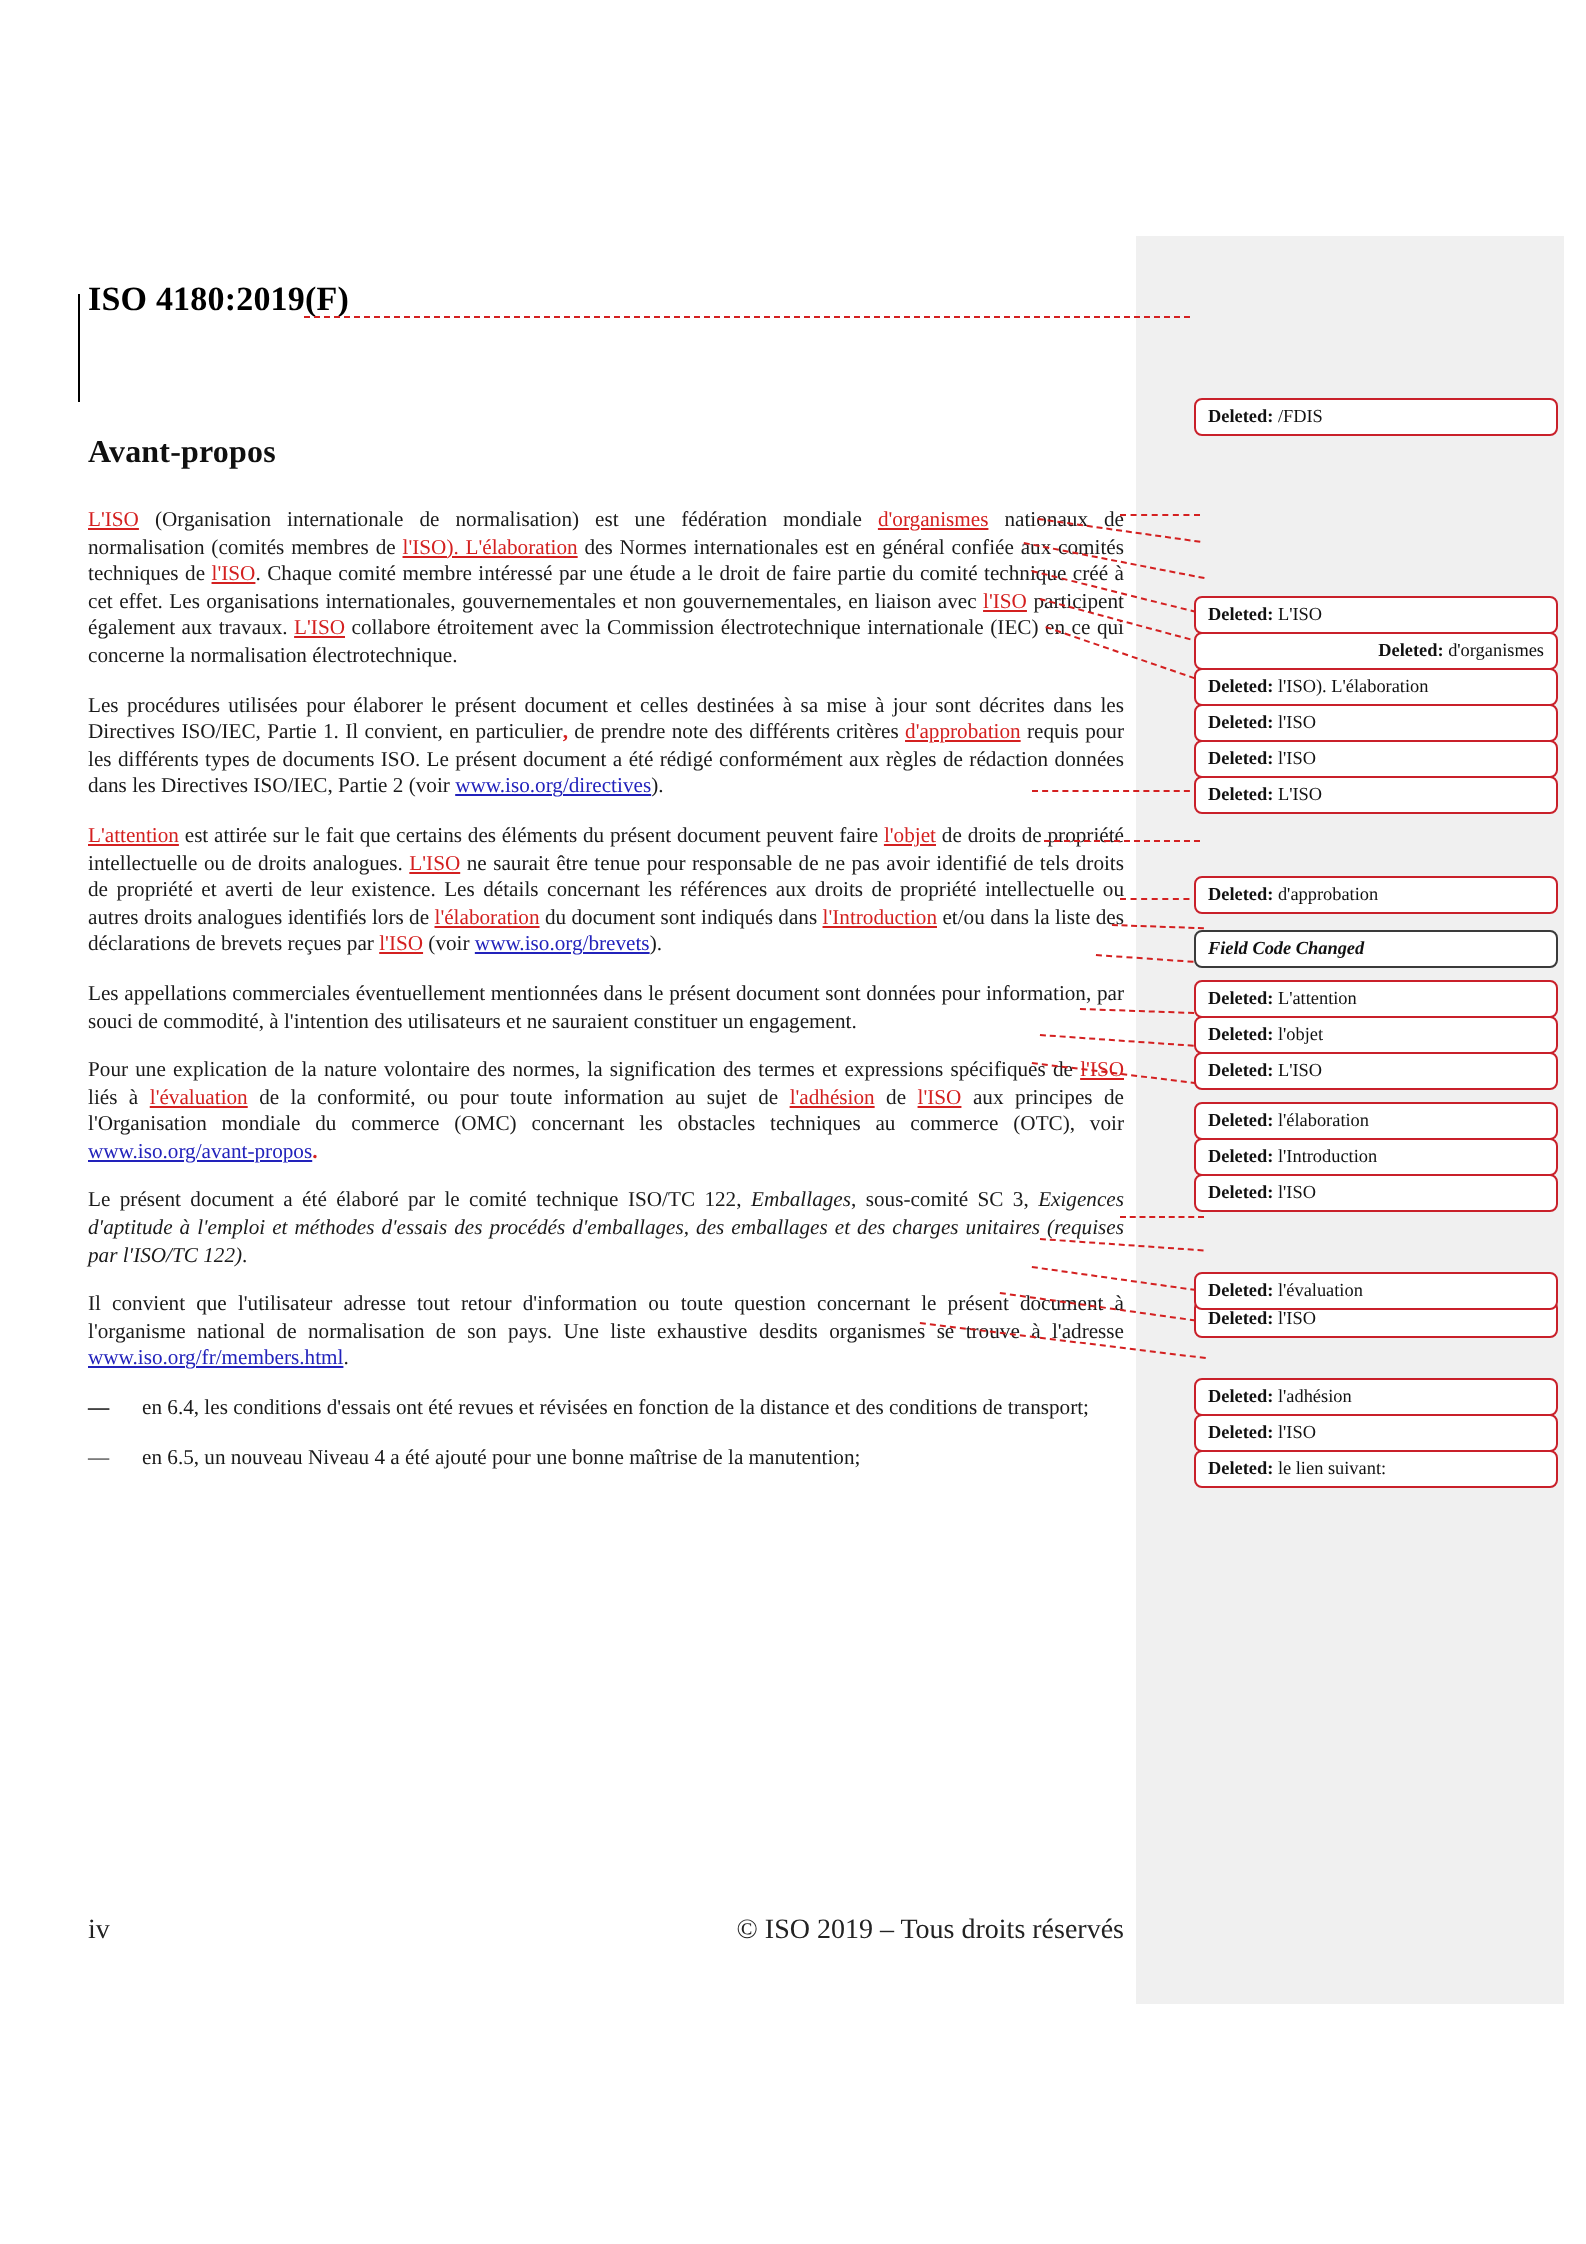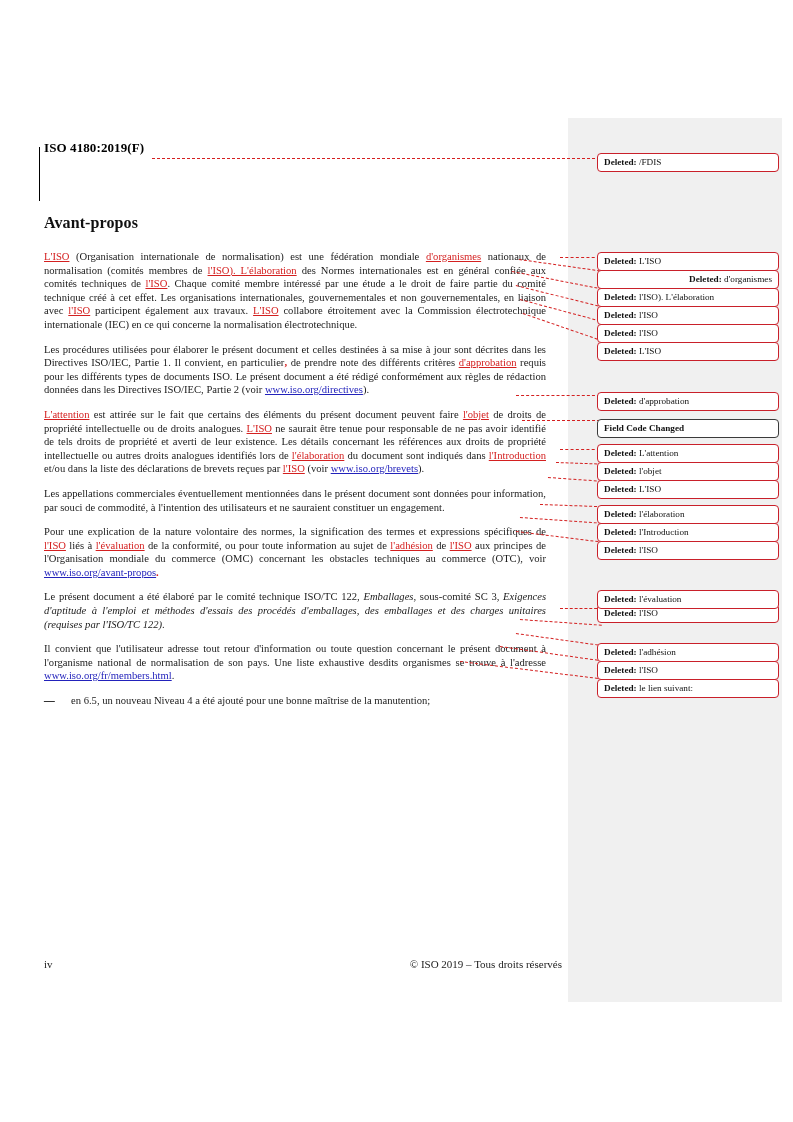--- a/index.html
+++ b/index.html
@@ -37,21 +37,21 @@
 
   
   #content {
     position: absolute;
     left: 44px;
     top: 140px;
     width: 518px;
   }
 
   .runhead {
-    font-size: 13px;
+    font-size: 17px;
     font-weight: bold;
     letter-spacing: 0.1px;
     color: #000;
     margin: 0 0 6px 0;
     position: relative;
   }
 
   
   #change-bar {
     position: absolute;
@@ -67,21 +67,21 @@
     font-weight: bold;
     margin: 58px 0 18px 0;
     letter-spacing: .1px;
     color: #101010;
   }
 
   p.para {
     font-size: 10.6px;
     line-height: 13.6px;
     text-align: justify;
-    margin: 0 16px 11px 0;
+    margin: 0 0 11px 0;
     color: #1a1a1a;
     hyphens: none;
   }
   p.para:last-child { margin-bottom: 0; }
 
   .it { font-style: italic; }
 
   
   .ins {
     color: #d42020;
@@ -123,41 +123,42 @@
     left: 0;
     top: 0;
   }
 
   
   #footer {
     position: absolute;
     left: 44px;
     top: 958px;
     width: 518px;
-    font-size: 11px;
+    font-size: 14px;
     color: #222;
   }
   #footer .pg { float: left; }
   #footer .cr { float: right; }
 
   
   .balloon {
     position: absolute;
     left: 597px;
     width: 182px;
     box-sizing: border-box;
     background: #ffffff;
     border: 1.3px solid #c9202a;
     border-radius: 4px;
     padding: 2.5px 6px 3px 6px;
     font-size: 9.2px;
     line-height: 11px;
     color: #111;
     white-space: nowrap;
     overflow: hidden;
+    margin-top: 46px;
   }
   .balloon.neutral { border-color: #3a3a3a; }
   .balloon b { font-weight: bold; }
 
   
   .balloon::before {
     content: "";
     position: absolute;
     left: -7px;
     top: 50%;
@@ -191,21 +192,21 @@
 
     <p class="para"><span>Pour une explication de la nature volontaire des normes, la signification des termes et expressions spécifiques de </span><span class="ins">l'ISO</span><span> liés à </span><span class="ins">l'évaluation</span><span> de la conformité, ou pour toute information au sujet de </span><span class="ins">l'adhésion</span><span> de </span><span class="ins">l'ISO</span><span> aux principes de l'Organisation mondiale du commerce (OMC) concernant les obstacles techniques au commerce (OTC), voir </span><a class="link" href="#">www.iso.org/avant-propos</a><span class="tick">.</span></p>
 
     <p class="para"><span>Le présent document a été élaboré par le comité technique ISO/TC 122, </span><span class="it">Emballages</span><span>, sous-comité SC 3, </span><span class="it">Exigences d'aptitude à l'emploi et méthodes d'essais des procédés d'emballages, des emballages et des charges unitaires (requises par l'ISO/TC 122)</span><span>.</span></p>
 
     <p class="para"><span>Il convient que l'utilisateur adresse tout retour d'information ou toute question concernant le présent document à l'organisme national de normalisation de son pays. Une liste exhaustive desdits organismes se trouve à l'adresse </span><a class="link" href="#">www.iso.org/fr/members.html</a><span>.</span></p>
 
 
     <ul class="dashlist">
       <li><span class="dash">—</span></li>
-      <li><span class="dash">—</span></li>
+      <li><span class="dash">—</span><span>en 6.4, les conditions d'essais ont été revues et révisées en fonction de la distance et des conditions de transport;</span></li>
       <li><span class="dash">—</span><span>en 6.5, un nouveau Niveau 4 a été ajouté pour une bonne maîtrise de la manutention;</span></li>
     </ul>
 
   </div>
 
   <div id="footer">
     <span class="pg">iv</span>
     <span class="cr">© ISO 2019 – Tous droits réservés</span>
   </div>
 
@@ -233,21 +234,21 @@
     </div>
   <div id="balloon-layer">
       <div class="balloon" style="top: 153px;"><b>Deleted:</b><span> /FDIS</span></div>
       <div class="balloon" style="top: 252px;"><b>Deleted:</b><span> L'ISO</span></div>
       <div class="balloon" style="top: 270px; text-align: right;"><b>Deleted:</b><span> d'organismes</span></div>
       <div class="balloon" style="top: 288px;"><b>Deleted:</b><span> l'ISO). L'élaboration</span></div>
       <div class="balloon" style="top: 306px;"><b>Deleted:</b><span> l'ISO</span></div>
       <div class="balloon" style="top: 324px;"><b>Deleted:</b><span> l'ISO</span></div>
       <div class="balloon" style="top: 342px;"><b>Deleted:</b><span> L'ISO</span></div>
       <div class="balloon" style="top: 392px;"><b>Deleted:</b><span> d'approbation</span></div>
-      <div class="balloon neutral" style="top: 419px;"><b>Field Code Changed</b></div>
+      <div class="balloon neutral" style="top: 419px; font-style: italic;"><b>Field Code Changed</b></div>
       <div class="balloon" style="top: 444px;"><b>Deleted:</b><span> L'attention</span></div>
       <div class="balloon" style="top: 462px;"><b>Deleted:</b><span> l'objet</span></div>
       <div class="balloon" style="top: 480px;"><b>Deleted:</b><span> L'ISO</span></div>
       <div class="balloon" style="top: 505px;"><b>Deleted:</b><span> l'élaboration</span></div>
       <div class="balloon" style="top: 523px;"><b>Deleted:</b><span> l'Introduction</span></div>
       <div class="balloon" style="top: 541px;"><b>Deleted:</b><span> l'ISO</span></div>
       <div class="balloon" style="top: 604px;"><b>Deleted:</b><span> l'ISO</span></div>
       <div class="balloon" style="top: 590px;"><b>Deleted:</b><span> l'évaluation</span></div>
       <div class="balloon" style="top: 643px;"><b>Deleted:</b><span> l'adhésion</span></div>
       <div class="balloon" style="top: 661px;"><b>Deleted:</b><span> l'ISO</span></div>

